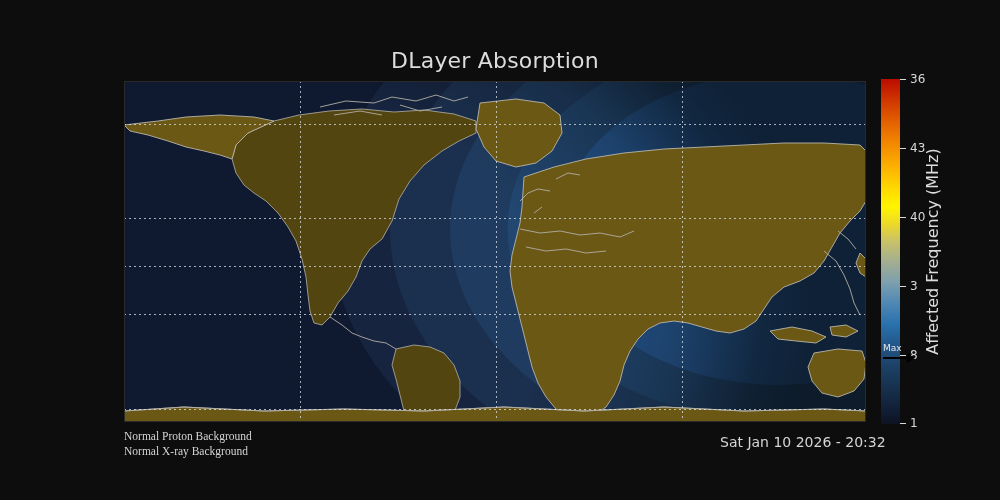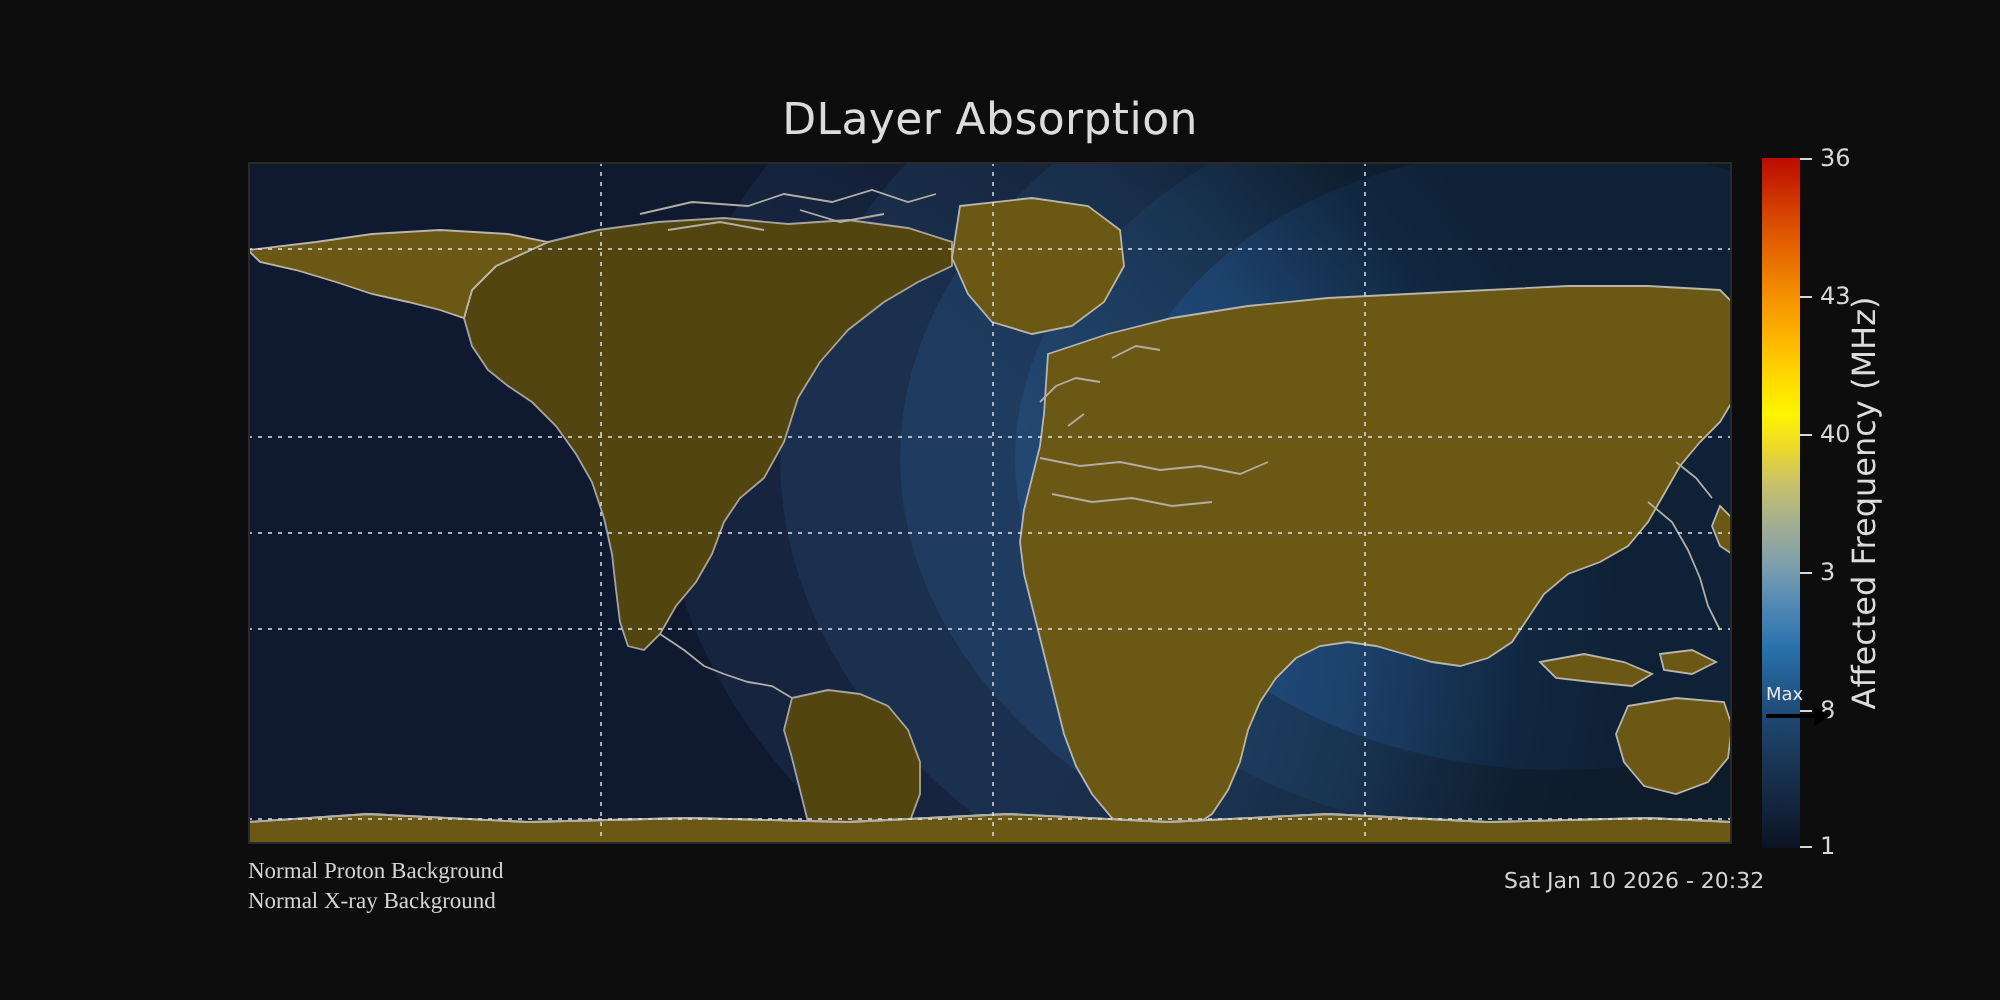--- a/index.html
+++ b/index.html
@@ -214,24 +214,23 @@
     top: 429px;
     font-size: 11.5px;
     line-height: 15px;
     color: #d5d5d5;
     font-family: Liberation Serif, serif;
   }
   #timestamp {
     position: absolute;
     left: 720px;
     top: 434px;
-    font-size: 11px;
+    font-size: 14px;
     color: #d5d5d5;
     white-space: nowrap;
-    margin-left: 32px;
   }
   #copyright {
     position: absolute;
     left: 10px;
     top: 478px;
     font-size: 11.5px;
     font-style: italic;
     color: #d0d0d0;
     white-space: nowrap;
   }

